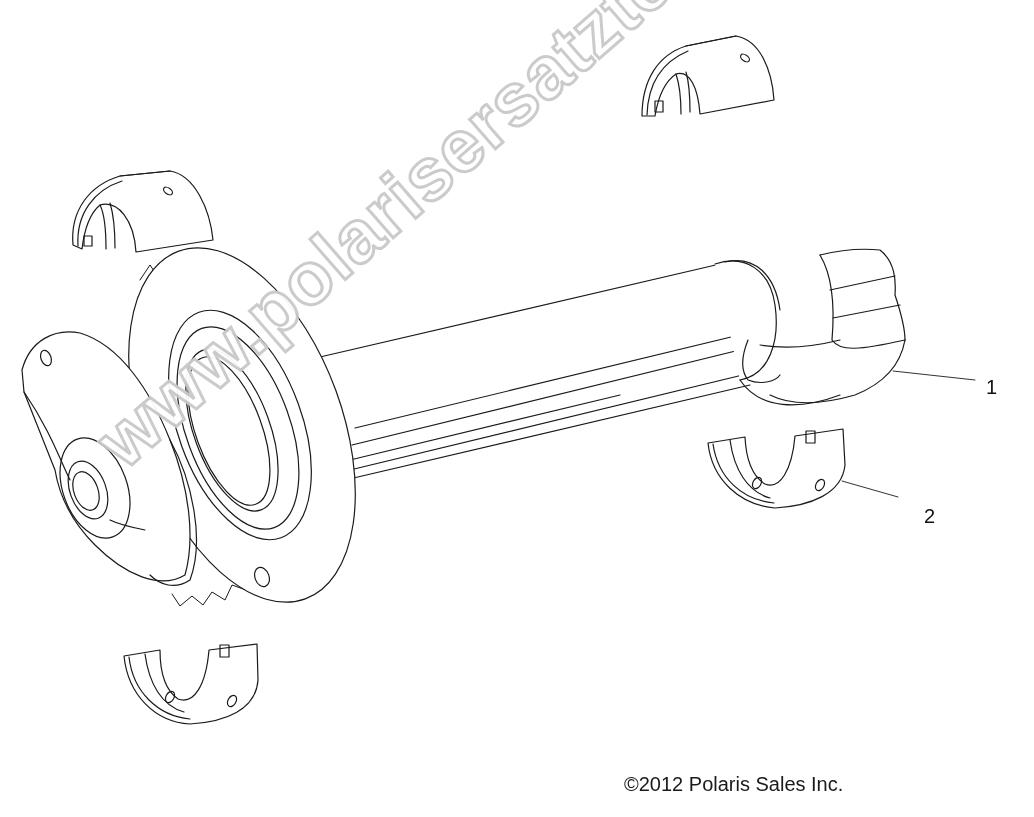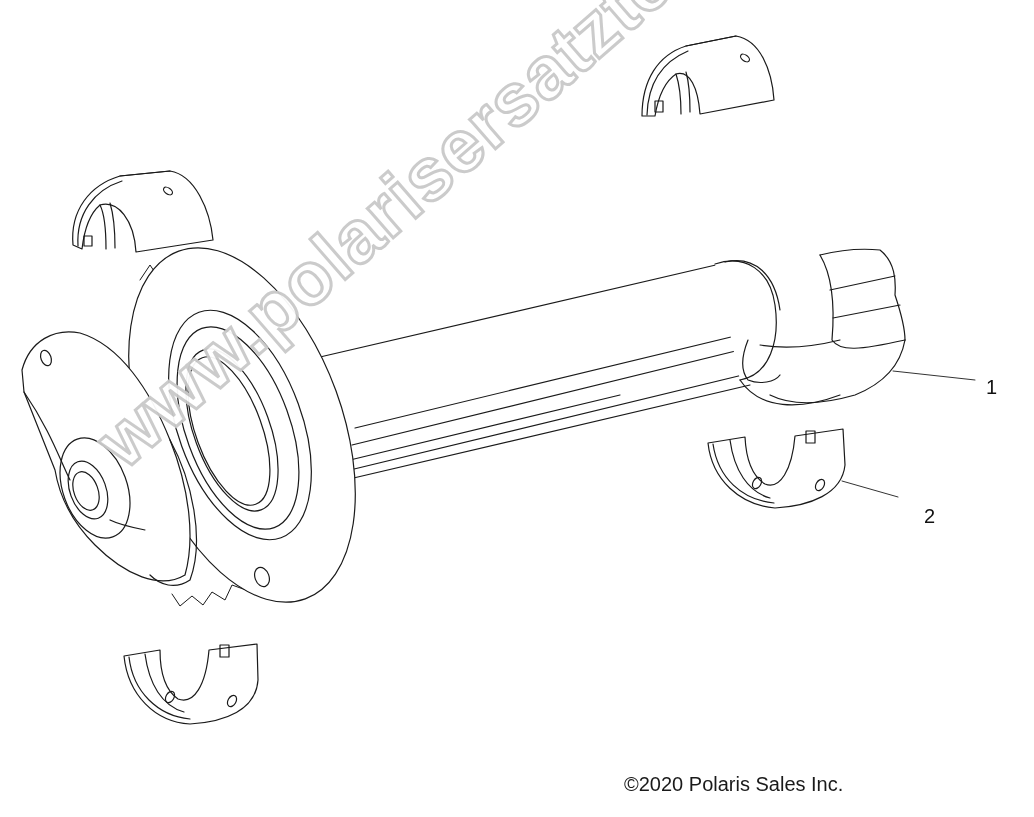--- a/index.html
+++ b/index.html
@@ -97,13 +97,13 @@
 
   <path d="M893,371 L975,380" stroke="#333" stroke-width="1"></path>
   <path d="M842,481 L898,497" stroke="#333" stroke-width="1"></path>
 </svg>
 
 <div class="watermark">www.polarisersatzteile.de</div>
 
 <div class="callout" style="left:986px; top:377px;">1</div>
 <div class="callout" style="left:924px; top:506px;">2</div>
 
-<div class="copyright">©2020 Polaris Sales Inc.</div>
+<div class="copyright">©2012 Polaris Sales Inc.</div>
 
 </body></html>

